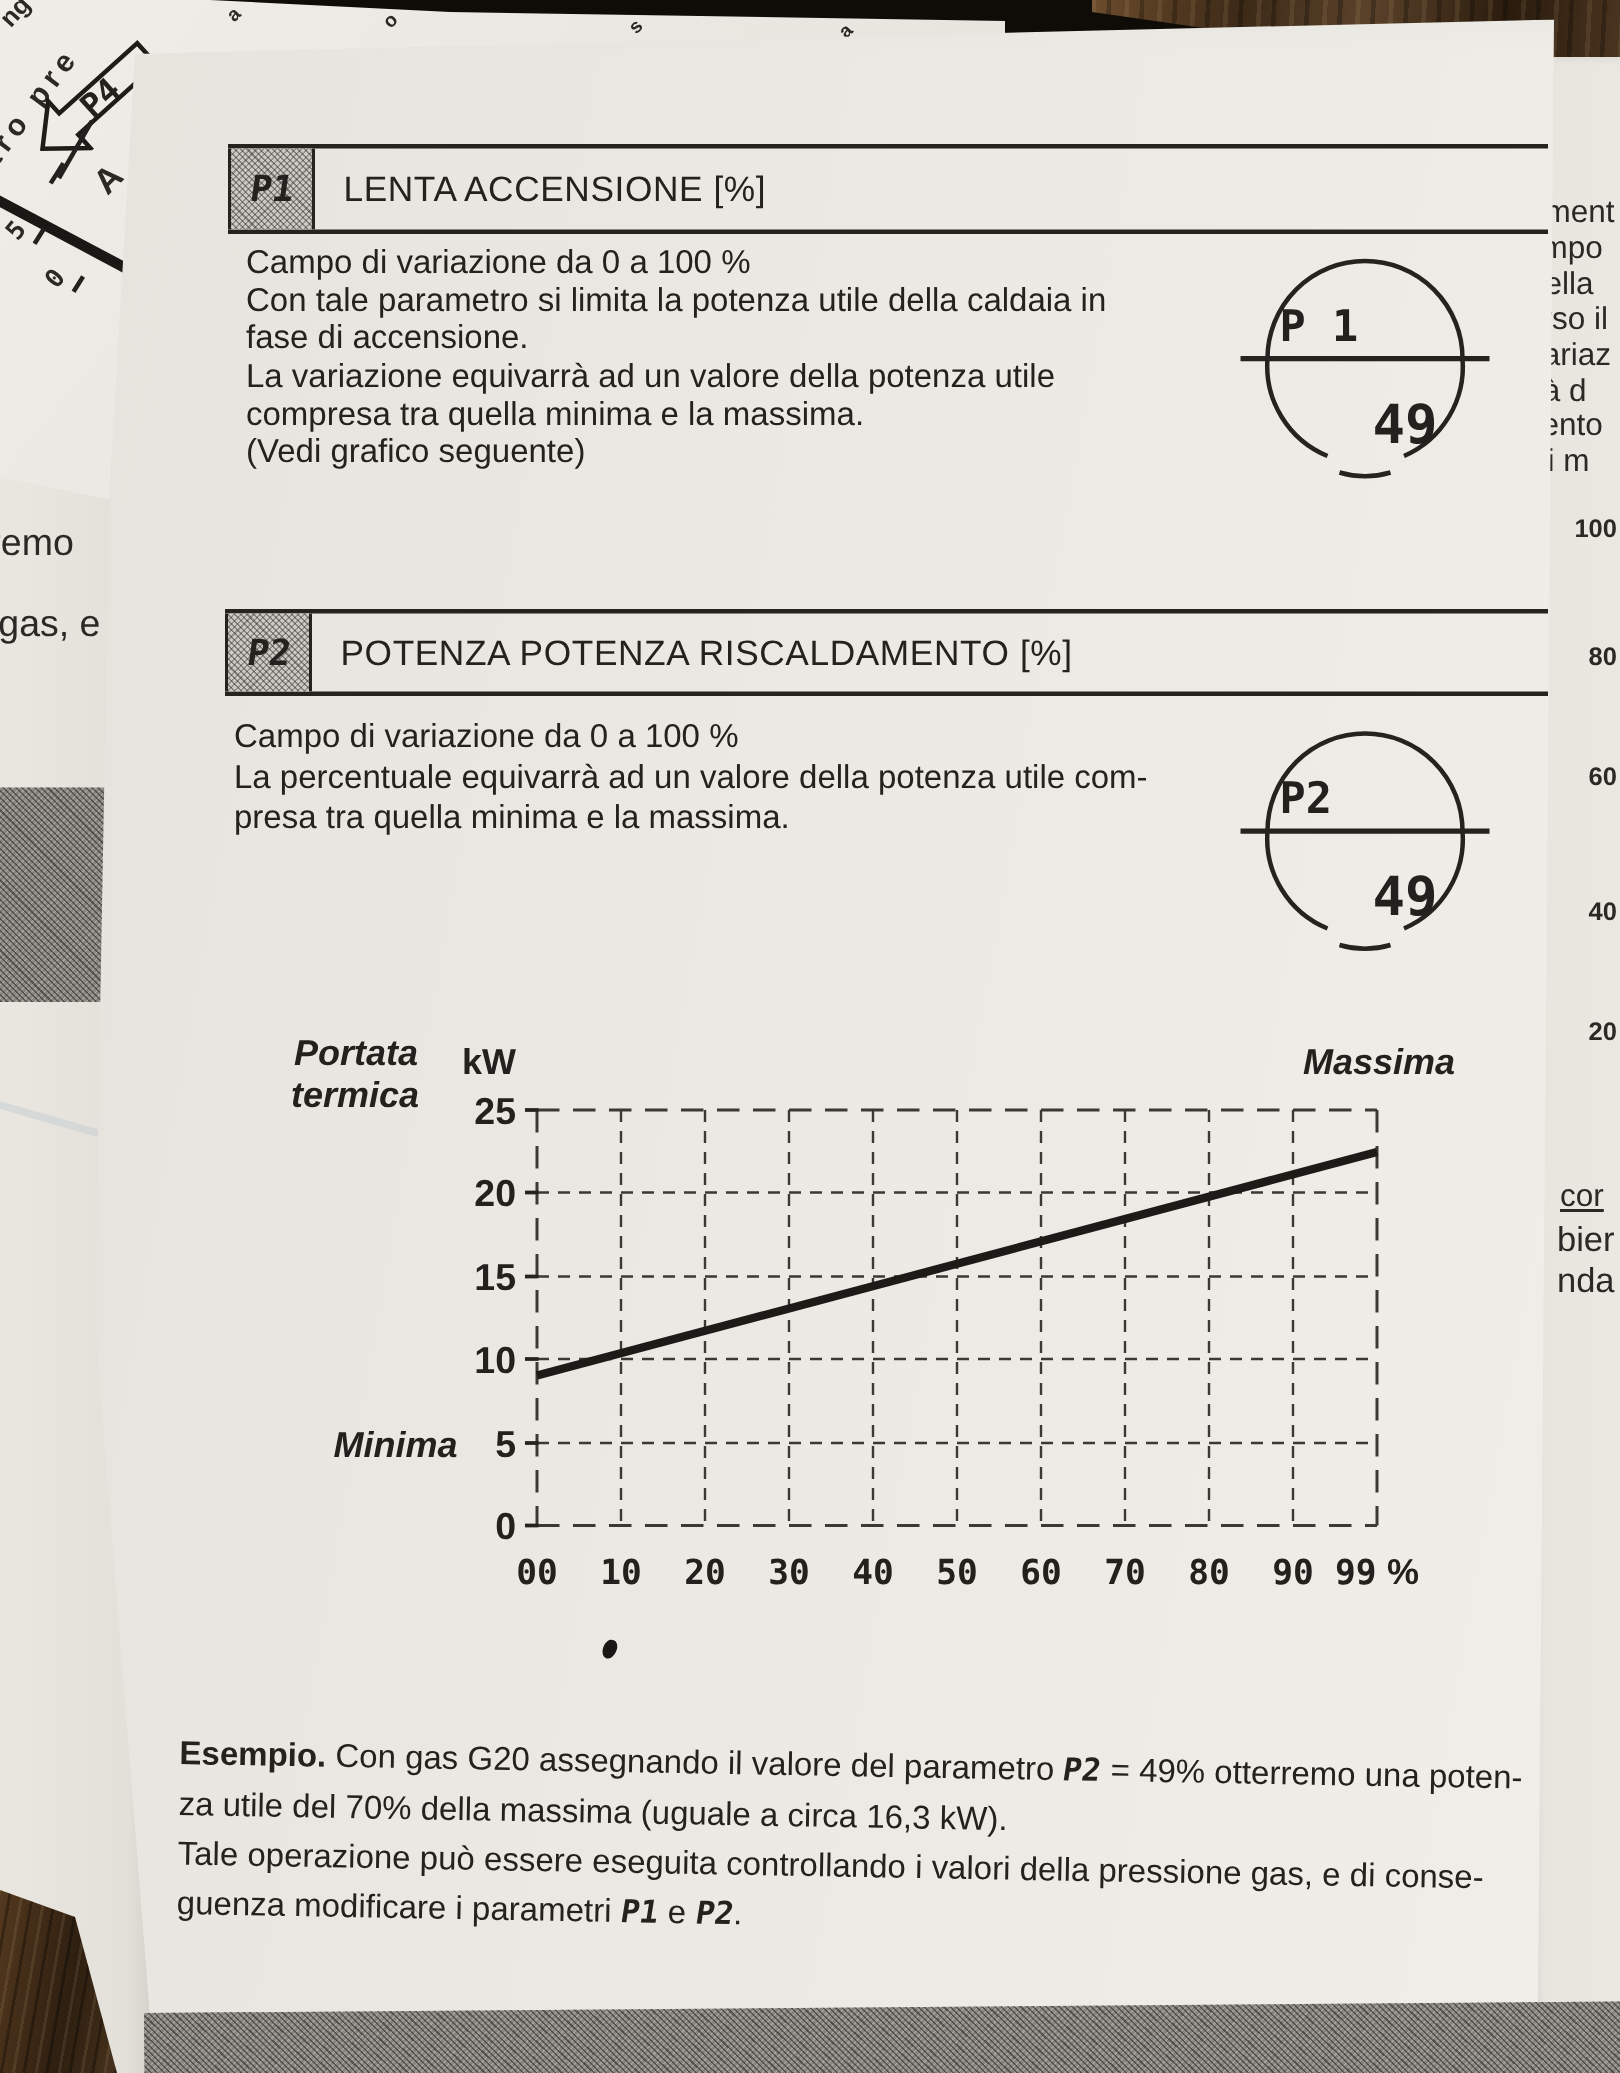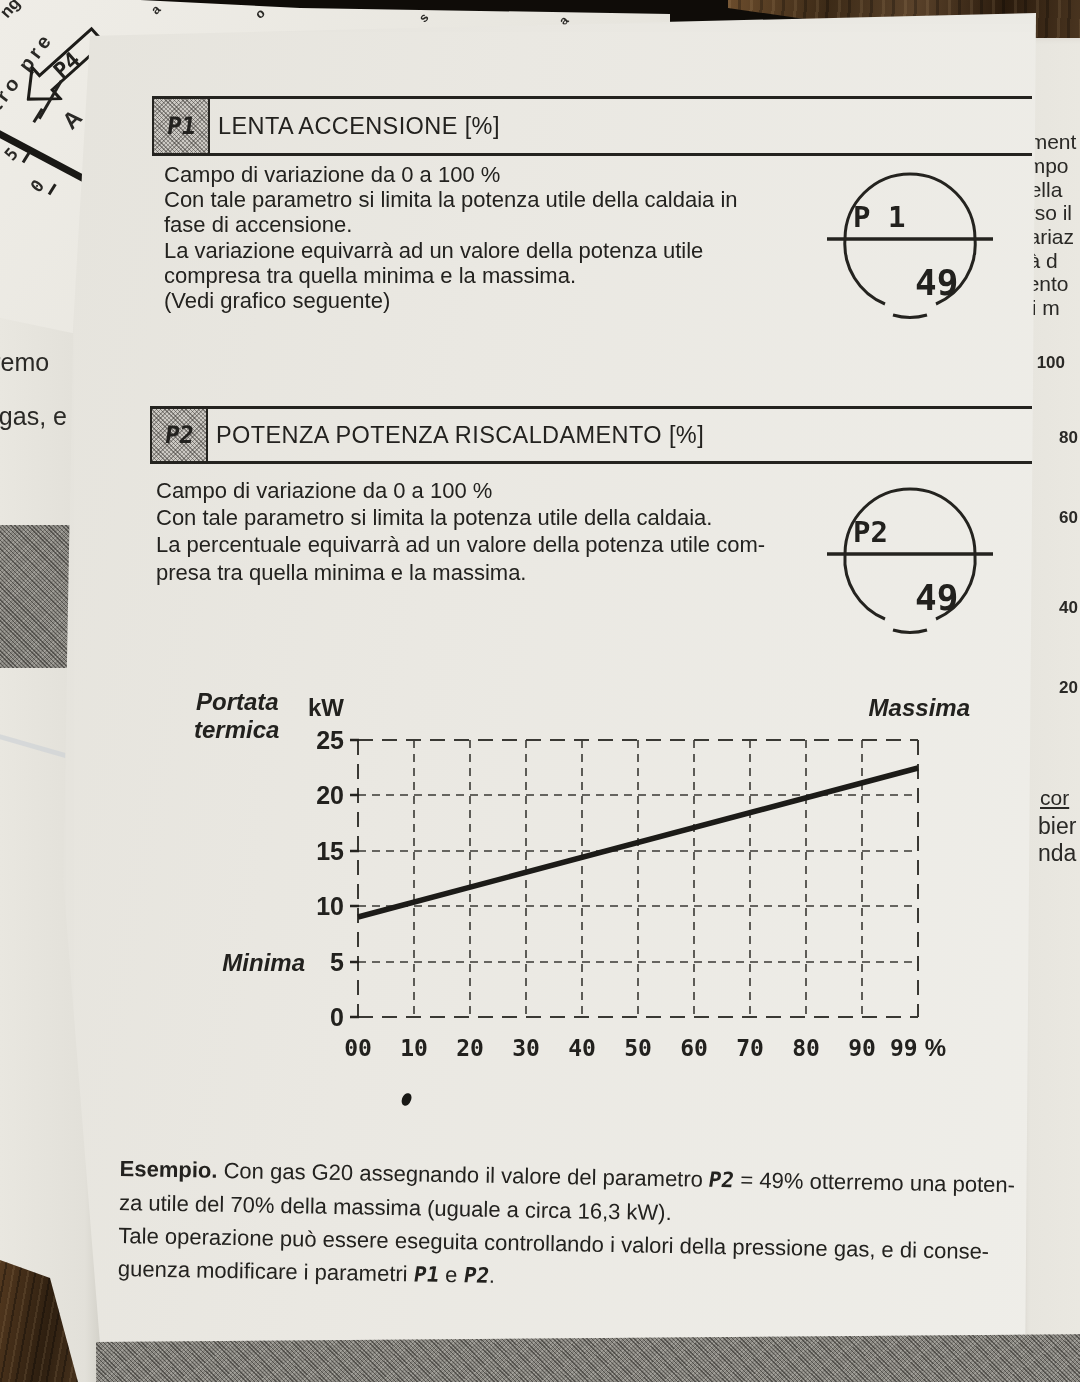--- a/index.html
+++ b/index.html
@@ -40,21 +40,21 @@
   .ht-dark{background-color:#87857f;background-image:
     repeating-linear-gradient(45deg, rgba(30,28,25,.5) 0 1px, rgba(0,0,0,0) 1px 3px),
     repeating-linear-gradient(135deg, rgba(240,238,230,.25) 0 1px, rgba(0,0,0,0) 1px 3px);}
   
   .ink{color:#23221f;}
   .seg{font-family:"DejaVu Sans Mono",monospace;font-weight:700;}
   .segit{display:inline-block;transform:skewX(-8deg);}
   .hdrbox{border-top:3px solid #24231f;border-bottom:3px solid #24231f;display:flex;align-items:stretch;}
   .hdrcell{width:54px;border-left:2px solid #24231f;border-right:2px solid #24231f;
     display:flex;align-items:center;justify-content:center;font-size:24px;}
-  .hdrtitle{display:flex;align-items:center;padding-left:8px;font-size:23.5px;letter-spacing:.4px;}
+  .hdrtitle{display:flex;align-items:center;padding-left:19px;font-size:23.5px;letter-spacing:.4px;}
   .para div{font-size:22px;line-height:25.2px;white-space:nowrap;}
   .para2 div{line-height:27.2px;}
   .esempio{font-size:22px;line-height:33px;transform:rotate(1.05deg);transform-origin:0 0;white-space:nowrap;}
   .esempio .b{font-weight:700;}
   .esempio .seg{font-size:21px;}
   .frag{position:absolute;color:#2a2926;}
   svg text{fill:#22211e;}
   .t-num{font:700 25px "Liberation Sans",sans-serif;}
   .t-lab{font:italic 700 24px "Liberation Sans",sans-serif;}
   .t-kw{font:700 24px "Liberation Sans",sans-serif;}
@@ -77,21 +77,21 @@
 
 <div class="abs" id="right-paper">
   <span class="frag" style="left:4px;top:92px;font-size:21px;">ument</span>
   <span class="frag" style="left:2px;top:116px;font-size:21px;">ompo</span>
   <span class="frag" style="left:4px;top:140px;font-size:21px;">della</span>
   <span class="frag" style="left:2px;top:163px;font-size:21px;">erso il</span>
   <span class="frag" style="left:4px;top:187px;font-size:21px;">variaz</span>
   <span class="frag" style="left:4px;top:211px;font-size:21px;">ità d</span>
   <span class="frag" style="left:2px;top:234px;font-size:21px;">nento</span>
   <span class="frag" style="left:6px;top:258px;font-size:21px;">di m</span>
-  <span class="frag" style="left:5px;top:305px;width:46px;text-align:right;font-size:17px;font-weight:700;margin-top:10px;">100</span>
+  <span class="frag" style="left:18px;top:305px;width:46px;text-align:right;font-size:17px;font-weight:700;">100</span>
   <span class="frag" style="left:18px;top:390px;width:46px;text-align:right;font-size:17px;font-weight:700;">80</span>
   <span class="frag" style="left:18px;top:470px;width:46px;text-align:right;font-size:17px;font-weight:700;">60</span>
   <span class="frag" style="left:18px;top:560px;width:46px;text-align:right;font-size:17px;font-weight:700;">40</span>
   <span class="frag" style="left:18px;top:640px;width:46px;text-align:right;font-size:17px;font-weight:700;">20</span>
   <span class="frag" style="left:26px;top:748px;font-size:21px;text-decoration:underline;">cor</span>
   <span class="frag" style="left:24px;top:775px;font-size:23px;">bier</span>
   <span class="frag" style="left:24px;top:802px;font-size:23px;">nda</span>
 </div>
 
 <div class="abs" id="tilted-paper">
@@ -149,21 +149,20 @@
 
   <div class="abs hdrbox" style="left:150px;top:406px;width:882px;height:52px;">
     <div class="hdrcell ht">
       <span class="seg segit ink">P2</span>
     </div>
     <div class="hdrtitle ink">POTENZA POTENZA RISCALDAMENTO [%]</div>
   </div>
 
   <div class="abs para para2 ink" style="left:156px;top:477px;">
     <div>Campo di variazione da 0 a 100 %</div>
-    <div>Con tale parametro si limita la potenza utile della caldaia.</div>
     <div>La percentuale equivarrà ad un valore della potenza utile com-</div>
     <div>presa tra quella minima e la massima.</div>
   </div>
 
   <div class="abs" style="left:825px;top:482px;">
     <svg width="170" height="158" viewBox="0 0 170 158">
       <path d="M20 72 A65 65 0 0 1 150 72" fill="none" stroke="#24231f" stroke-width="3"></path>
       <path d="M20 72 A65 65 0 0 0 60 137" fill="none" stroke="#24231f" stroke-width="3"></path>
       <path d="M150 72 A65 65 0 0 1 111 137" fill="none" stroke="#24231f" stroke-width="3"></path>
       <path d="M68 148 Q85 153 102 148" fill="none" stroke="#24231f" stroke-width="3"></path>

